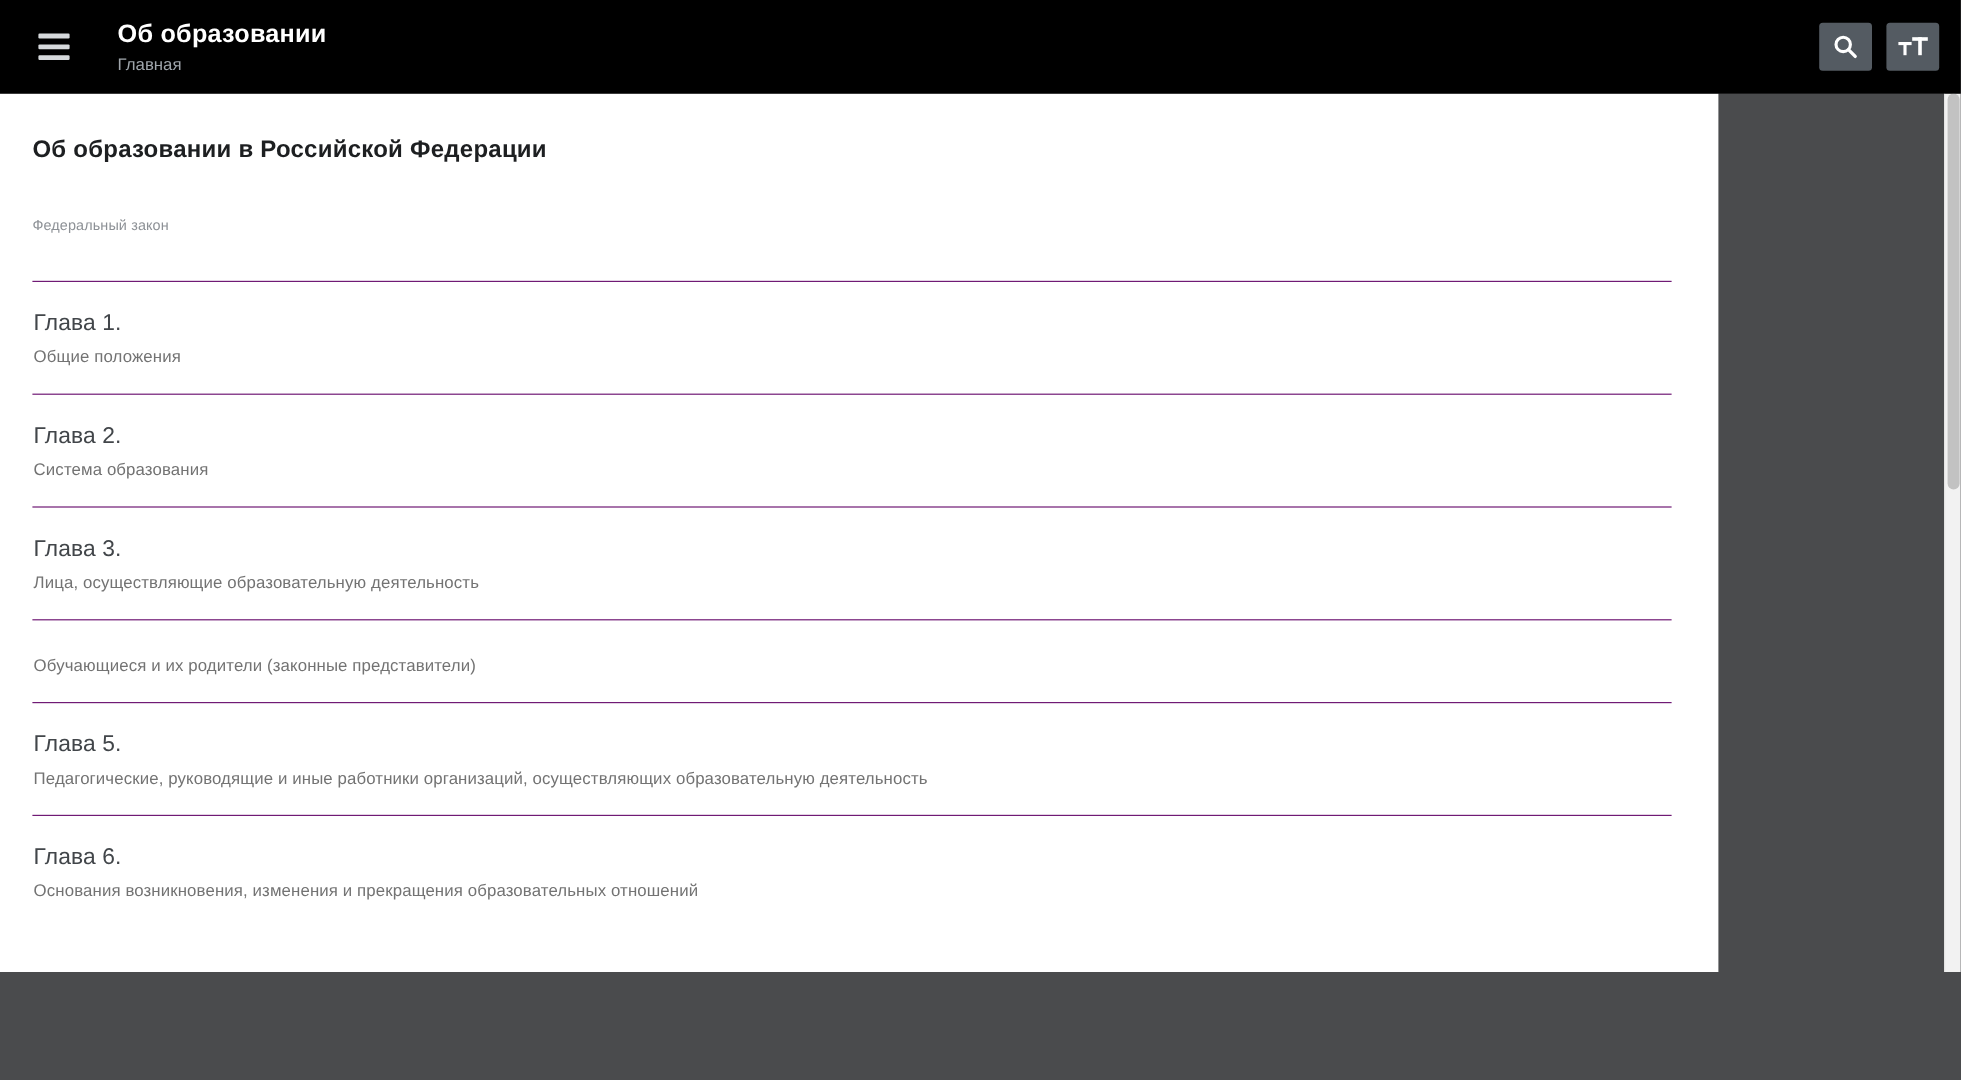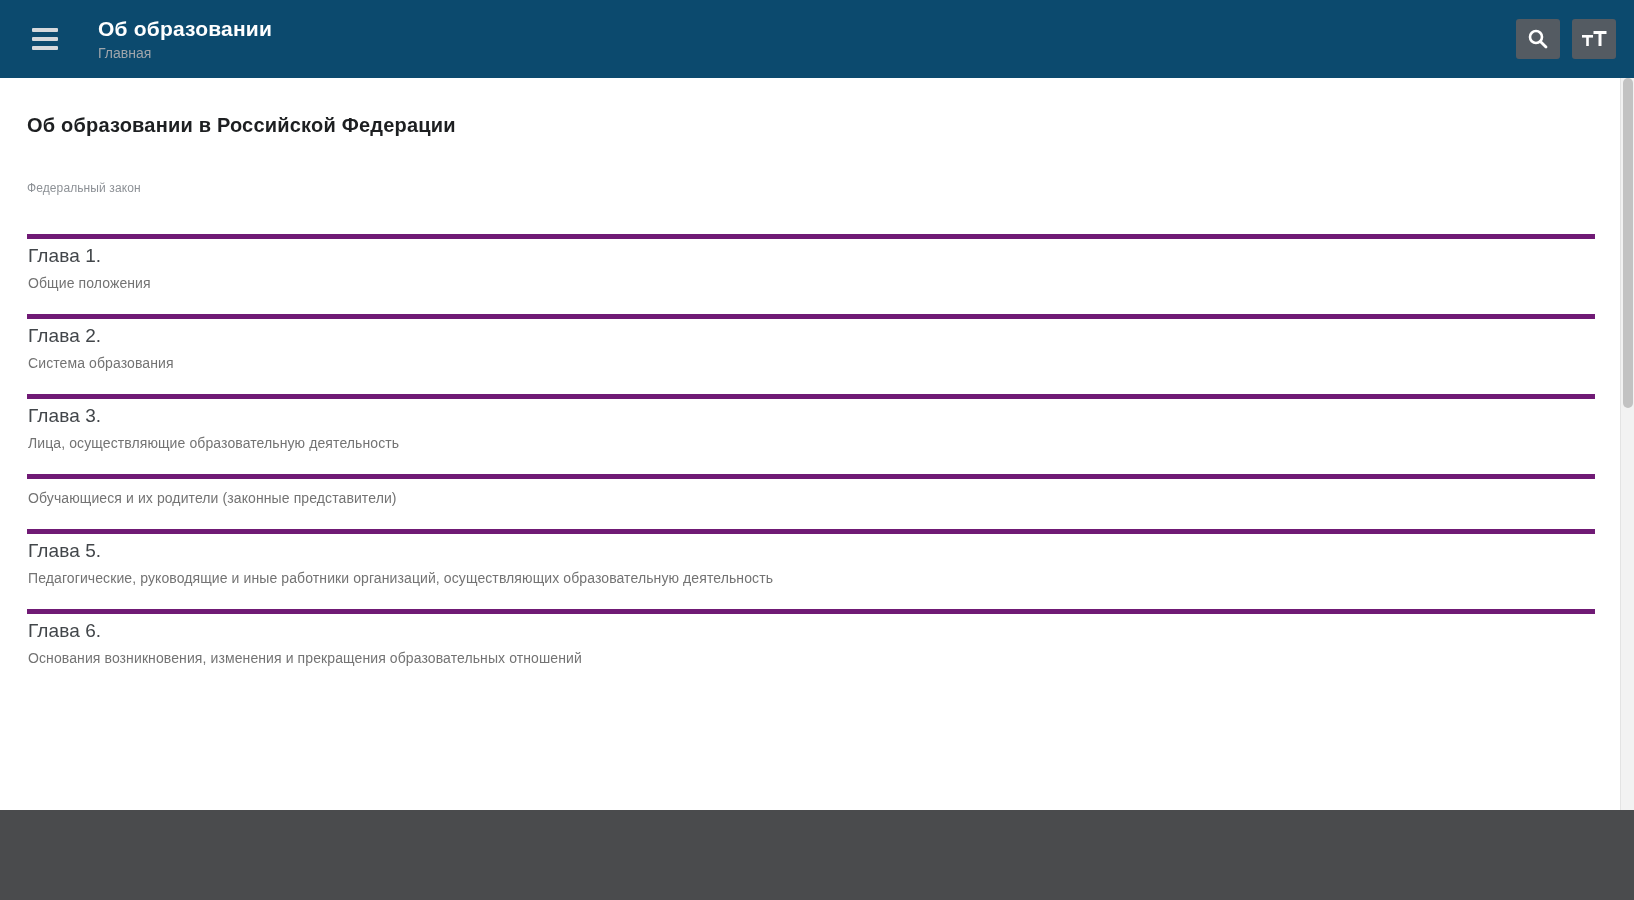--- a/index.html
+++ b/index.html
@@ -18,21 +18,21 @@
     height: 900px;
     background: #4a4b4d;
   }
 
   
   .appbar {
     position: absolute;
     top: 0; left: 0;
     width: 1634px;
     height: 78px;
-    background: #0c4a6e;
+    background: #000000;
     display: flex;
     align-items: center;
     padding: 0 18px 0 22px;
     z-index: 10;
   }
 
   .menu-btn {
     width: 46px;
     height: 46px;
     display: flex;
@@ -93,21 +93,21 @@
     cursor: pointer;
     padding: 0;
   }
   .icon-btn svg { display: block; }
 
   
   .content {
     position: absolute;
     top: 78px;
     left: 0;
-    width: 1634px;
+    width: 1432px;
     height: 732px;
     background: #ffffff;
     overflow: hidden;
   }
   .content-inner {
     padding: 0 39px 0 27px;
   }
 
   .doc-title {
     font-size: 20px;
@@ -122,22 +122,22 @@
     color: #8d9196;
     line-height: 22px;
     padding-top: 39px;
     padding-bottom: 35px;
     letter-spacing: 0.1px;
   }
 
   .chapter-list { }
 
   .chapter {
-    border-top: 5px solid #701a75;
-    padding: 4px 0 21px 1px;
+    border-top: 1px solid #701a75;
+    padding: 22px 0 21px 1px;
     cursor: pointer;
   }
   .chapter-title {
     font-size: 19px;
     color: #42464a;
     line-height: 25px;
     letter-spacing: 0.1px;
   }
   .chapter-desc {
     font-size: 14px;

